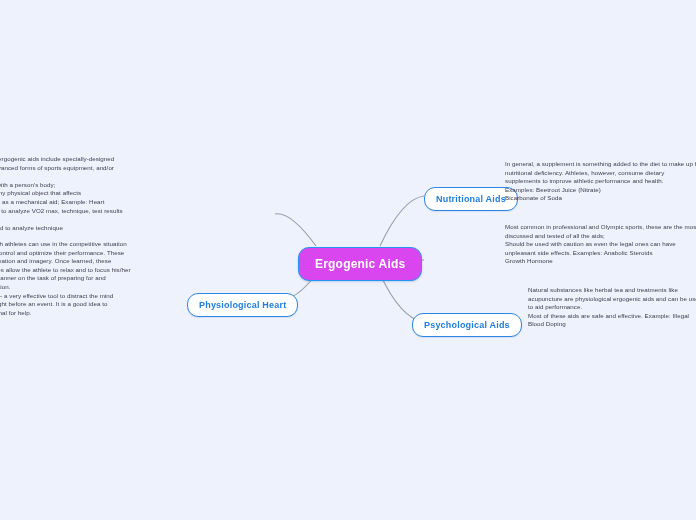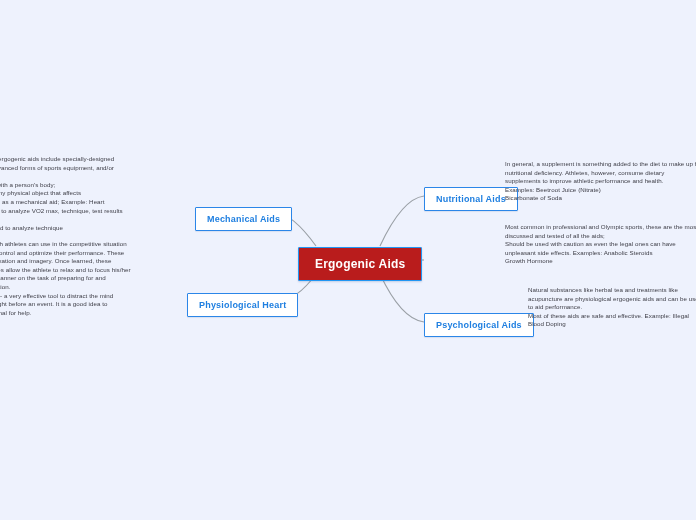--- a/index.html
+++ b/index.html
@@ -26,25 +26,25 @@
     width: 696px;
     height: 520px;
     pointer-events: none;
   }
 
   
   .node {
     position: absolute;
     box-sizing: border-box;
     white-space: nowrap;
-    border-radius: 1px;
+    border-radius: 11px;
     letter-spacing: 0.2px;
   }
   .node-root {
-    background: #b91c1c;
+    background: #d946ef;
     color: #ffffff;
     font-size: 12px;
     font-weight: bold;
     padding: 9px 16px;
     border: 1px solid #2196f3;
     box-shadow: 0 1px 2px rgba(30,70,140,0.20);
   }
   .node-branch {
     background: #ffffff;
     color: #1f7fe0;
@@ -84,23 +84,20 @@
       <path d="M 398 260 L 424 260"></path>
 
       <path d="M 380 274 C 394 304 408 320 424 322"></path>
     </g>
   </svg>
 
   <div class="node node-root" style="left:298px; top:247px;">
     <span>Ergogenic Aids</span>
   </div>
 
-  <div class="node node-branch" style="left:195px; top:207px;">
-    <span>Mechanical Aids</span>
-  </div>
   <div class="leaf leaf-left" style="left:-60px; top:155px; width:192px;">Mechanical forms of ergogenic aids include specially-designed
 or technologically-advanced forms of sports equipment, and/or physical
 objects that interact with a person's body;
 In a general sense, any physical object that affects
 performance qualifies as a mechanical aid; Example: Heart
 Rate Monitors - Used to analyze VO2 max, technique, test results
 
 Video Cameras - Used to analyze technique</div>
 
   <div class="node node-branch" style="left:187px; top:293px;">
@@ -124,21 +121,21 @@
 supplements to improve athletic performance and health.
 Examples: Beetroot Juice (Nitrate)
 Bicarbonate of Soda</div>
 
   <div class="leaf leaf-right" style="left:505px; top:223px; width:215px;">Most common in professional and Olympic sports, these are the most
 discussed and tested of all the aids;
 Should be used with caution as even the legal ones can have
 unpleasant side effects. Examples: Anabolic Steroids
 Growth Hormone</div>
 
-  <div class="node node-branch" style="left:424px; top:313px;">
+  <div class="node node-branch" style="left:412px; top:313px;">
     <span>Psychological Aids</span>
   </div>
   <div class="leaf leaf-right" style="left:528px; top:286px; width:190px;">Natural substances like herbal tea and treatments like
 acupuncture are physiological ergogenic aids and can be used
 to aid performance.
 Most of these aids are safe and effective. Example: Illegal
 Blood Doping</div>
 
 </div>
 

